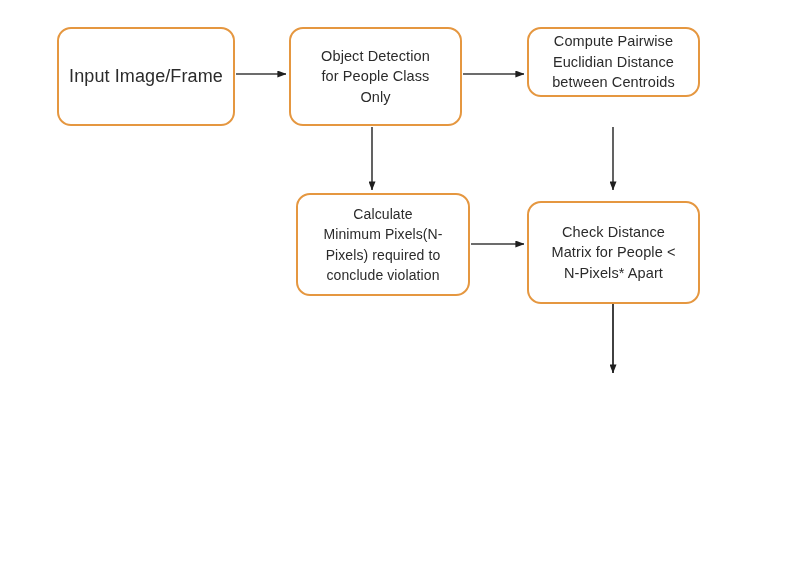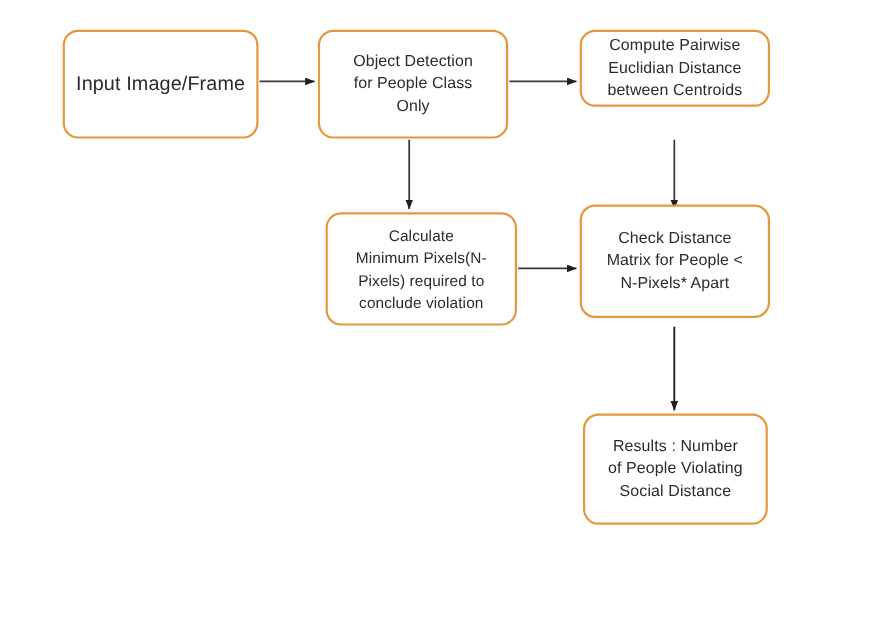--- a/index.html
+++ b/index.html
@@ -44,21 +44,21 @@
     line-height: 1.42;
     color: #2b2b2b;
     padding: 0 9px;
     letter-spacing: 0.1px;
     white-space: pre-line;
   }
   #node-input        { left: 57px;  top: 27px;  width: 178px; height: 99px; }
   #node-detection    { left: 289px; top: 27px;  width: 173px; height: 99px; }
   #node-distance     { left: 527px; top: 27px;  width: 173px; height: 70px; }
   #node-minpixels    { left: 296px; top: 193px; width: 174px; height: 103px; align-items: center; }
-  #node-check        { left: 527px; top: 186px; width: 173px; height: 103px; }
+  #node-check        { left: 527px; top: 201px; width: 173px; height: 103px; }
   #node-results      { left: 530px; top: 376px; width: 168px; height: 101px; }
   #node-input .node-label     { font-size: 18px; }
   #node-minpixels .node-label { font-size: 14px; line-height: 1.45; }
   .note {
     position: absolute;
     left: 62px;
     top: 527px;
     font-family: "Liberation Sans", sans-serif;
     font-size: 12.5px;
     color: #3a3a3a;
@@ -125,20 +125,15 @@
 Pixels) required to
 conclude violation</span>
   </div>
 
   <div class="node" id="node-check">
     <span class="node-label">Check Distance
 Matrix for People &lt;
 N-Pixels* Apart</span>
   </div>
 
-  <div class="node" id="node-results">
-    <span class="node-label">Results : Number
-of People Violating
-Social Distance</span>
-  </div>
 
 
 </div>
 
 </body></html>

